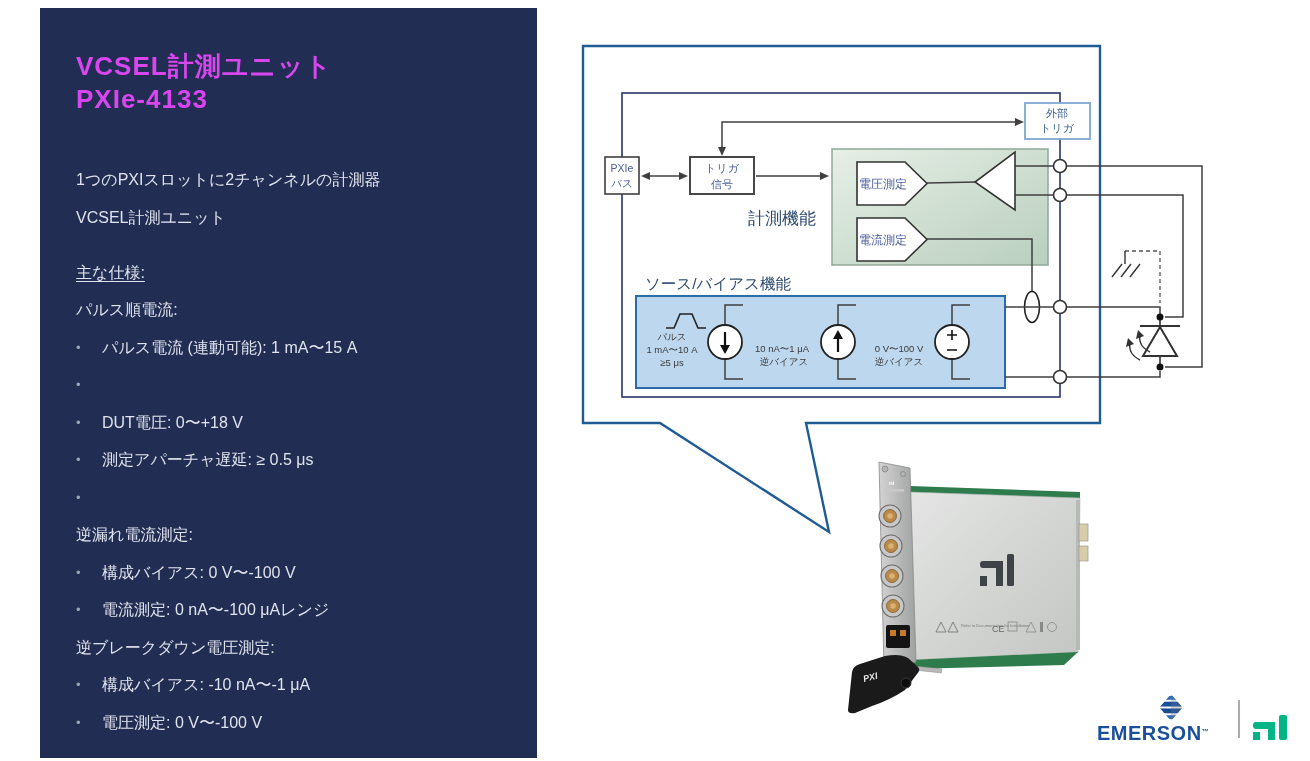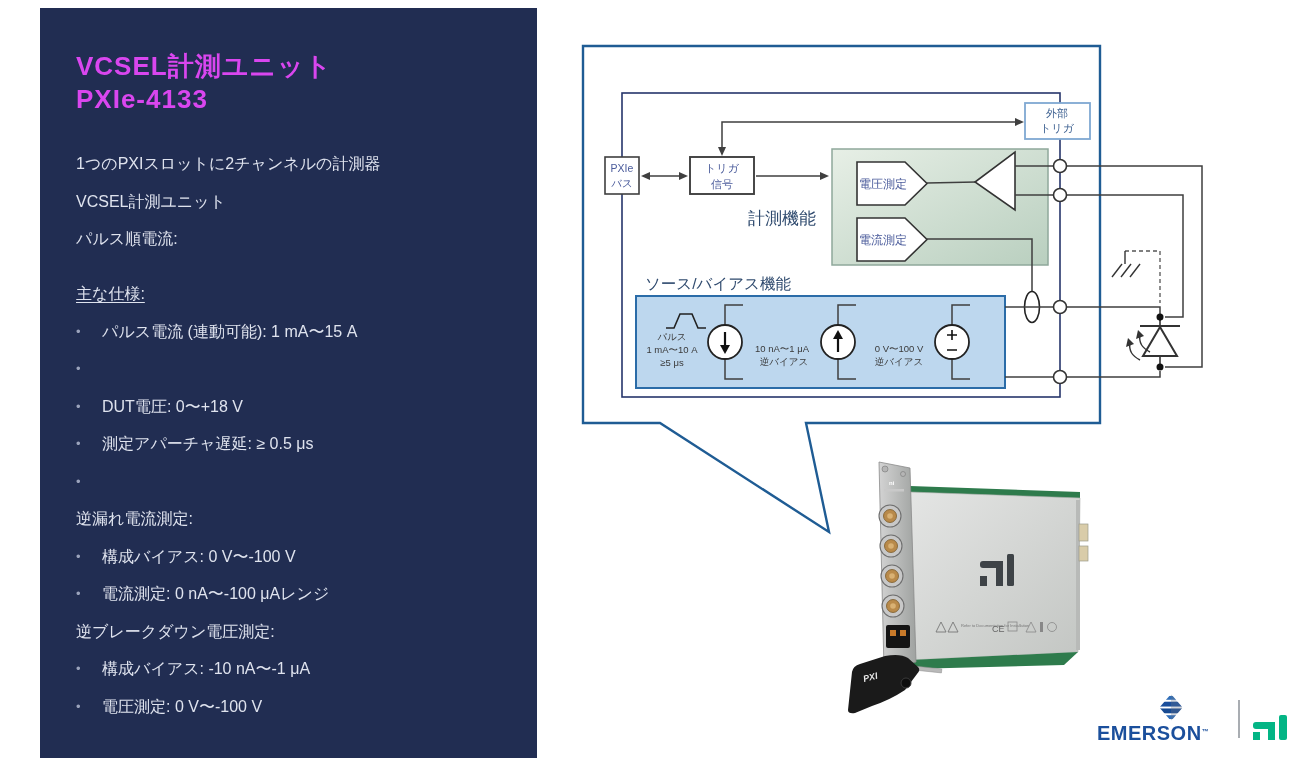--- a/index.html
+++ b/index.html
@@ -3,21 +3,21 @@
 <meta charset="utf-8">
 <style>
   html,body{margin:0;padding:0;background:#fff;}
   .slide{position:relative;width:1310px;height:761px;background:#fff;overflow:hidden;
          font-family:"Liberation Sans",sans-serif;}
   
   .panel{position:absolute;left:40px;top:8px;width:497px;height:750px;
          background:#212D52;box-sizing:border-box;padding:42px 28px 0 36px;color:#DFE3EE;}
   .panel h1{margin:0;font-size:26px;line-height:33px;font-weight:bold;color:#d946ef;letter-spacing:1px;}
   .line{height:24px;line-height:24px;font-size:16px;margin:13.5px 0 0 0;white-space:nowrap;}
-  .intro1{margin-top:36px;}
+  .intro1{margin-top:52px;}
   .specs{margin-top:31px;}
   .specs span{text-decoration:underline;text-underline-offset:3px;}
   ul.bullets{list-style:none;margin:0;padding:0;}
   ul.bullets li{display:flex;}
   .dot{width:26px;color:#9BA3BC;font-size:13px;flex:0 0 26px;}
   
   svg.layer{position:absolute;left:0;top:0;}
   svg text{font-family:"Liberation Sans",sans-serif;}
   .btxt{fill:#4A5B9B;font-size:10.5px;text-anchor:middle;}
   .btxt2{fill:#4A5B9B;font-size:11px;text-anchor:middle;}
@@ -41,23 +41,23 @@
 
 <div class="slide">
 
   <aside class="panel">
     <h1>
       <span>VCSEL計測ユニット</span><br>
       <span>PXIe-4133</span>
     </h1>
     <p class="line intro1">1つのPXIスロットに2チャンネルの計測器</p>
     <p class="line">VCSEL計測ユニット</p>
+    <p class="line specs"><span>主な仕様:</span></p>
+
     <p class="line">パルス順電流:</p>
-
-    <p class="line specs"><span>主な仕様:</span></p>
     <ul class="bullets">
       <li class="line">
           <span class="dot">•</span>
           <span>パルス電流 (連動可能): 1 mA〜15 A</span>
         </li>
       <li class="line">
           <span class="dot">•</span>
         </li>
       <li class="line">
           <span class="dot">•</span>

